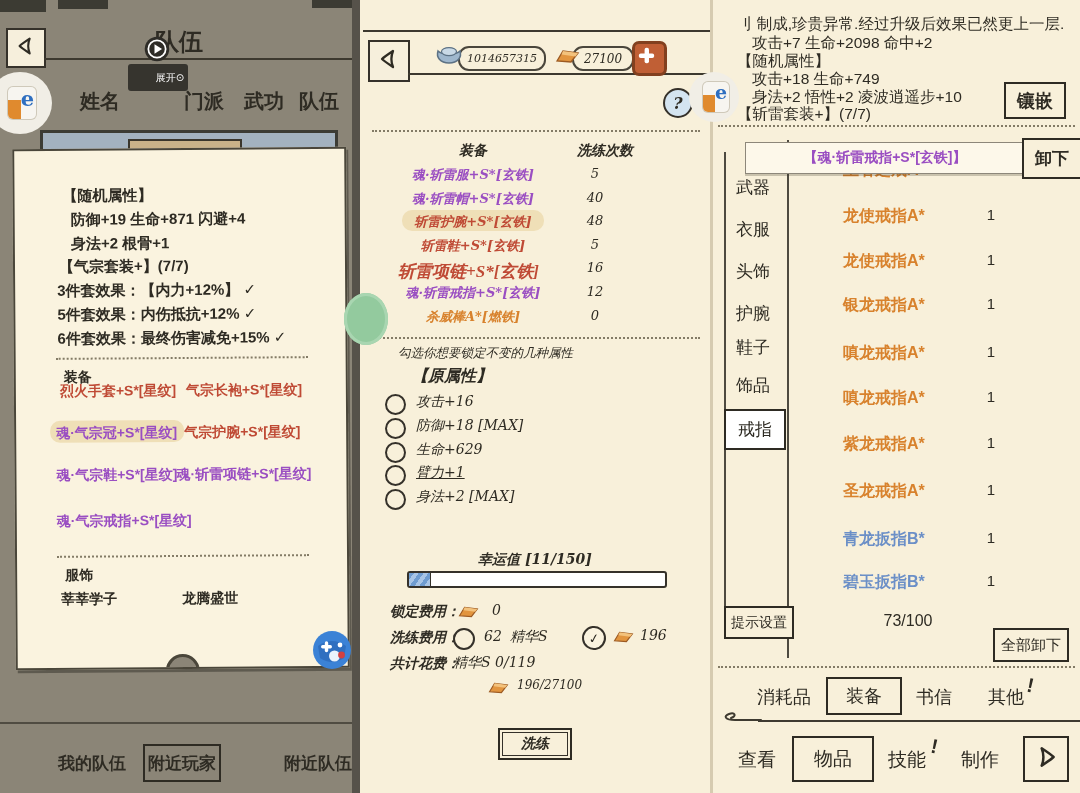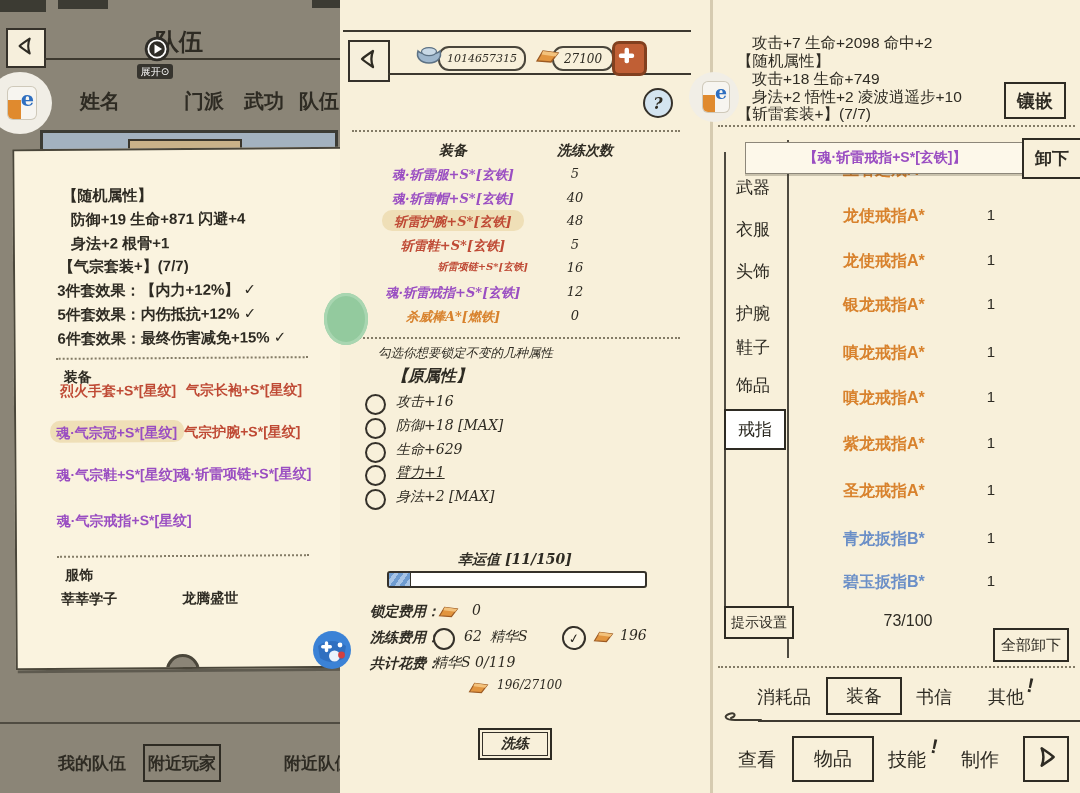--- a/index.html
+++ b/index.html
@@ -2,21 +2,21 @@
 <html><head>
 <meta charset="utf-8">
 <style>
   html,body{margin:0;padding:0;background:#555;}
   .stage{position:relative;width:1080px;height:793px;overflow:hidden;
     font-family:"Liberation Sans","DejaVu Sans",sans-serif;color:#2e2b23;background:#f8f0da;}
   .abs{position:absolute;}
   
   .left-panel{left:0;top:0;width:352px;height:793px;background:#8b8577;overflow:visible;}
   .sep1{left:352px;top:0;width:8px;height:793px;background:#56524a;}
-  .mid-panel{left:340px;top:0;width:351px;height:793px;background:#f8f0da;}
+  .mid-panel{left:360px;top:0;width:351px;height:793px;background:#f8f0da;}
   .sep2{left:710px;top:0;width:3px;height:793px;background:#d6cbb0;}
   .right-panel{left:713px;top:0;width:367px;height:793px;background:#f8f0da;}
   .b{font-weight:bold;}
   .hand{font-family:"DejaVu Serif","Liberation Serif",serif;font-style:italic;}
   .dots{border-top:2px dotted #837b66;height:0;}
   .hline{border-top:2px solid #3d392f;height:0;}
   .vline{border-left:2px solid #4e4a40;width:0;}
   .box-btn{border:2px solid #2e2b23;background:#f8f0da;display:flex;align-items:center;justify-content:center;}
   .c-red{color:#bf4a35;}
   .c-purple{color:#9a4ec2;}
@@ -61,21 +61,21 @@
 
     <div class="abs" style="left:144px;top:36px;width:26px;height:26px;z-index:3;">
       <span>
         <svg width="26" height="26" viewBox="0 0 36 36">
             <circle cx="18" cy="18" r="17" fill="#2e2c27"></circle>
             <circle cx="18" cy="18" r="12" fill="none" stroke="#fff" stroke-width="2.4"></circle>
             <path d="M14.5 11.5 L25 18 L14.5 24.5 Z" fill="#fff"></path>
           </svg>
       </span>
     </div>
-    <div class="abs badge" style="left:137px;top:64px;width:36px;height:15px;font-size:10px;z-index:3;">展开⊙</div>
+    <div class="abs badge" style="left:128px;top:64px;width:36px;height:27px;font-size:10px;z-index:3;padding-left:24px;">展开⊙</div>
 
     <div class="abs hline" style="left:44px;top:58px;width:308px;"></div>
 
     <div class="abs b" style="left:80px;top:88px;font-size:20px;">姓名</div>
     <div class="abs b" style="left:184px;top:88px;font-size:20px;">门派</div>
     <div class="abs b" style="left:244px;top:88px;font-size:20px;">武功</div>
     <div class="abs b" style="left:299px;top:88px;font-size:20px;">队伍</div>
 
     <div class="abs" style="left:40px;top:130px;width:292px;height:38px;background:#a3b2bf;border:3px solid #3c3c34;">
       <div class="abs" style="left:85px;top:6px;width:110px;height:30px;background:#c9b289;border:2px solid #3a362c;"></div>
@@ -188,21 +188,21 @@
     <div class="abs hl-tan" style="left:42px;top:210px;width:142px;height:21px;"></div>
 
     <div class="abs hand b c-purple" style="left:38px;top:166px;width:150px;text-align:center;font-size:13px;">魂·斩雷服+S*[玄铁]</div>
     <div class="abs hand" style="left:205px;top:166px;width:60px;text-align:center;font-size:13px;">5</div>
     <div class="abs hand b c-purple" style="left:38px;top:190px;width:150px;text-align:center;font-size:13px;">魂·斩雷帽+S*[玄铁]</div>
     <div class="abs hand" style="left:205px;top:190px;width:60px;text-align:center;font-size:13px;">40</div>
     <div class="abs hand b c-red" style="left:38px;top:213px;width:150px;text-align:center;font-size:13px;">斩雷护腕+S*[玄铁]</div>
     <div class="abs hand" style="left:205px;top:213px;width:60px;text-align:center;font-size:13px;">48</div>
     <div class="abs hand b c-red" style="left:38px;top:237px;width:150px;text-align:center;font-size:13px;">斩雷鞋+S*[玄铁]</div>
     <div class="abs hand" style="left:205px;top:237px;width:60px;text-align:center;font-size:13px;">5</div>
-    <div class="abs hand b c-red" style="left:38px;top:260px;width:150px;text-align:right;font-size:10px;">斩雷项链+S*[玄铁]</div>
+    <div class="abs hand b c-red" style="left:38px;top:260px;width:150px;text-align:left;font-size:17px;font-family:Liberation Serif, serif;">斩雷项链+S*[玄铁]</div>
     <div class="abs hand" style="left:205px;top:260px;width:60px;text-align:center;font-size:13px;">16</div>
     <div class="abs hand b c-purple" style="left:38px;top:284px;width:150px;text-align:center;font-size:13px;">魂·斩雷戒指+S*[玄铁]</div>
     <div class="abs hand" style="left:205px;top:284px;width:60px;text-align:center;font-size:13px;">12</div>
     <div class="abs hand b c-orange" style="left:38px;top:308px;width:150px;text-align:center;font-size:13px;">杀威棒A*[燃铁]</div>
     <div class="abs hand" style="left:205px;top:308px;width:60px;text-align:center;font-size:13px;">0</div>
 
     <div class="abs dots" style="left:12px;top:337px;width:328px;"></div>
 
     <div class="abs hand" style="left:38px;top:345px;font-size:12.5px;">勾选你想要锁定不变的几种属性</div>
     <div class="abs hand b" style="left:52px;top:366px;font-size:16px;">【原属性】</div>
@@ -256,20 +256,21 @@
     <div class="abs hand" style="left:157px;top:678px;font-size:12px;">196/27100</div>
 
     <div class="abs box-btn hand b" style="left:138px;top:728px;width:70px;height:28px;font-size:14px;box-shadow:inset 0 0 0 2px #f8f0da,inset 0 0 0 3px #35312a;">洗练</div>
 
     <div class="abs greenbadge" style="left:-16px;top:293px;width:44px;height:52px;z-index:4;"></div>
   </section>
 
   <div class="abs sep2"></div>
 
   <section class="abs right-panel">
+    <div class="abs" style="left:24px;top:14px;font-size:15.5px;">刂 制成,珍贵异常.经过升级后效果已然更上一层.</div>
     <div class="abs" style="left:39px;top:33px;font-size:15.5px;">攻击+7 生命+2098 命中+2</div>
     <div class="abs" style="left:24px;top:51px;font-size:15.5px;">【随机属性】</div>
     <div class="abs" style="left:39px;top:69px;font-size:15.5px;">攻击+18 生命+749</div>
     <div class="abs" style="left:39px;top:87px;font-size:15.5px;">身法+2 悟性+2 凌波逍遥步+10</div>
     <div class="abs" style="left:24px;top:104px;font-size:15.5px;">【斩雷套装+】(7/7)</div>
 
     <div class="abs box-btn b" style="left:291px;top:82px;width:58px;height:33px;font-size:18px;border-width:2.5px;">镶嵌</div>
 
     <div class="abs dots" style="left:5px;top:125px;width:357px;"></div>
 

